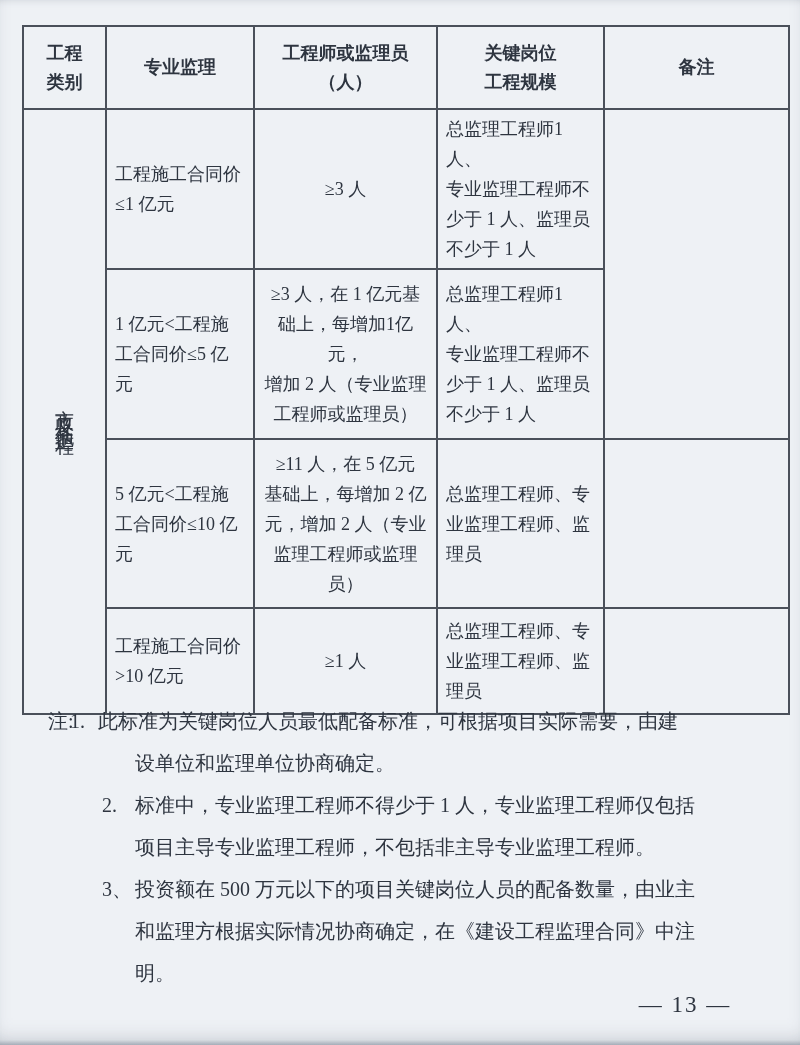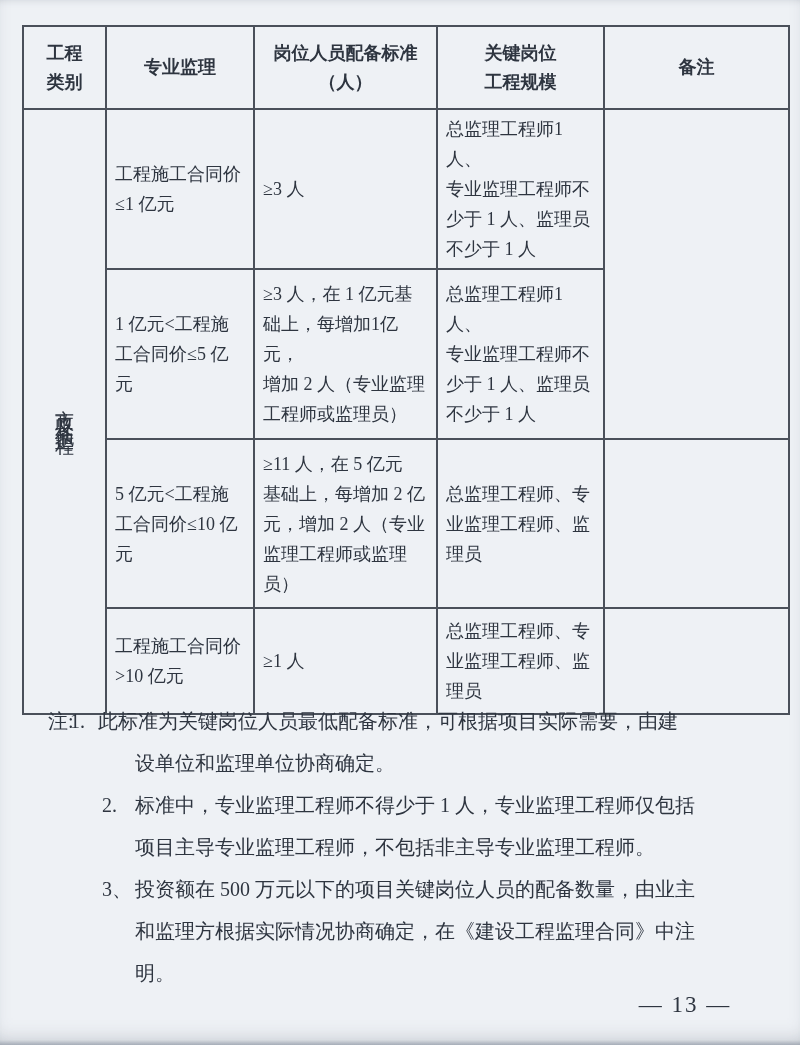--- a/index.html
+++ b/index.html
@@ -38,23 +38,23 @@
   tr.r1{height:137px;}
   tr.r2{height:170px;}
   tr.r3{height:169px;}
   tr.r4{height:106px;}
   td.cat{padding:0;text-align:center;}
   .vert{
     writing-mode:vertical-rl;text-orientation:upright;
     margin:0 auto;letter-spacing:5px;font-size:19px;
   }
   td.left{text-align:left;}
-  td.center{text-align:left;}
+  td.center{text-align:center;}
   td.key{line-height:31px;}
-  td.std{line-height:34px;}
+  td.std{line-height:34px;text-align:center;}
   
   .notes{position:absolute;left:0;top:700px;width:800px;height:300px;
     font-size:20px;line-height:42px;}
   .n-prefix{position:absolute;left:48px;top:0;}
   .n-num{position:absolute;}
   .n-text{position:absolute;width:672px;white-space:pre-line;}
   .n-hang{padding-left:37px;text-indent:-37px;}
   
   .pageno{
     position:absolute;left:630px;top:992px;width:110px;
@@ -76,21 +76,21 @@
         <col style="width:148px">
         <col style="width:183px">
       <col style="width:167px">
         <col style="width:185px">
     </colgroup>
     <tbody>
         <tr class="hrow">
       <th>工程
 类别</th>
       <th>专业监理</th>
-      <th>岗位人员配备标准
+      <th>工程师或监理员
 （人）</th>
       <th>关键岗位
 工程规模</th>
       <th>备注</th>
     </tr>
     <tr class="r1">
       <td class="cat" rowspan="4">
         <div class="vert">市政及其他工程</div>
       </td>
       <td class="left">工程施工合同价

